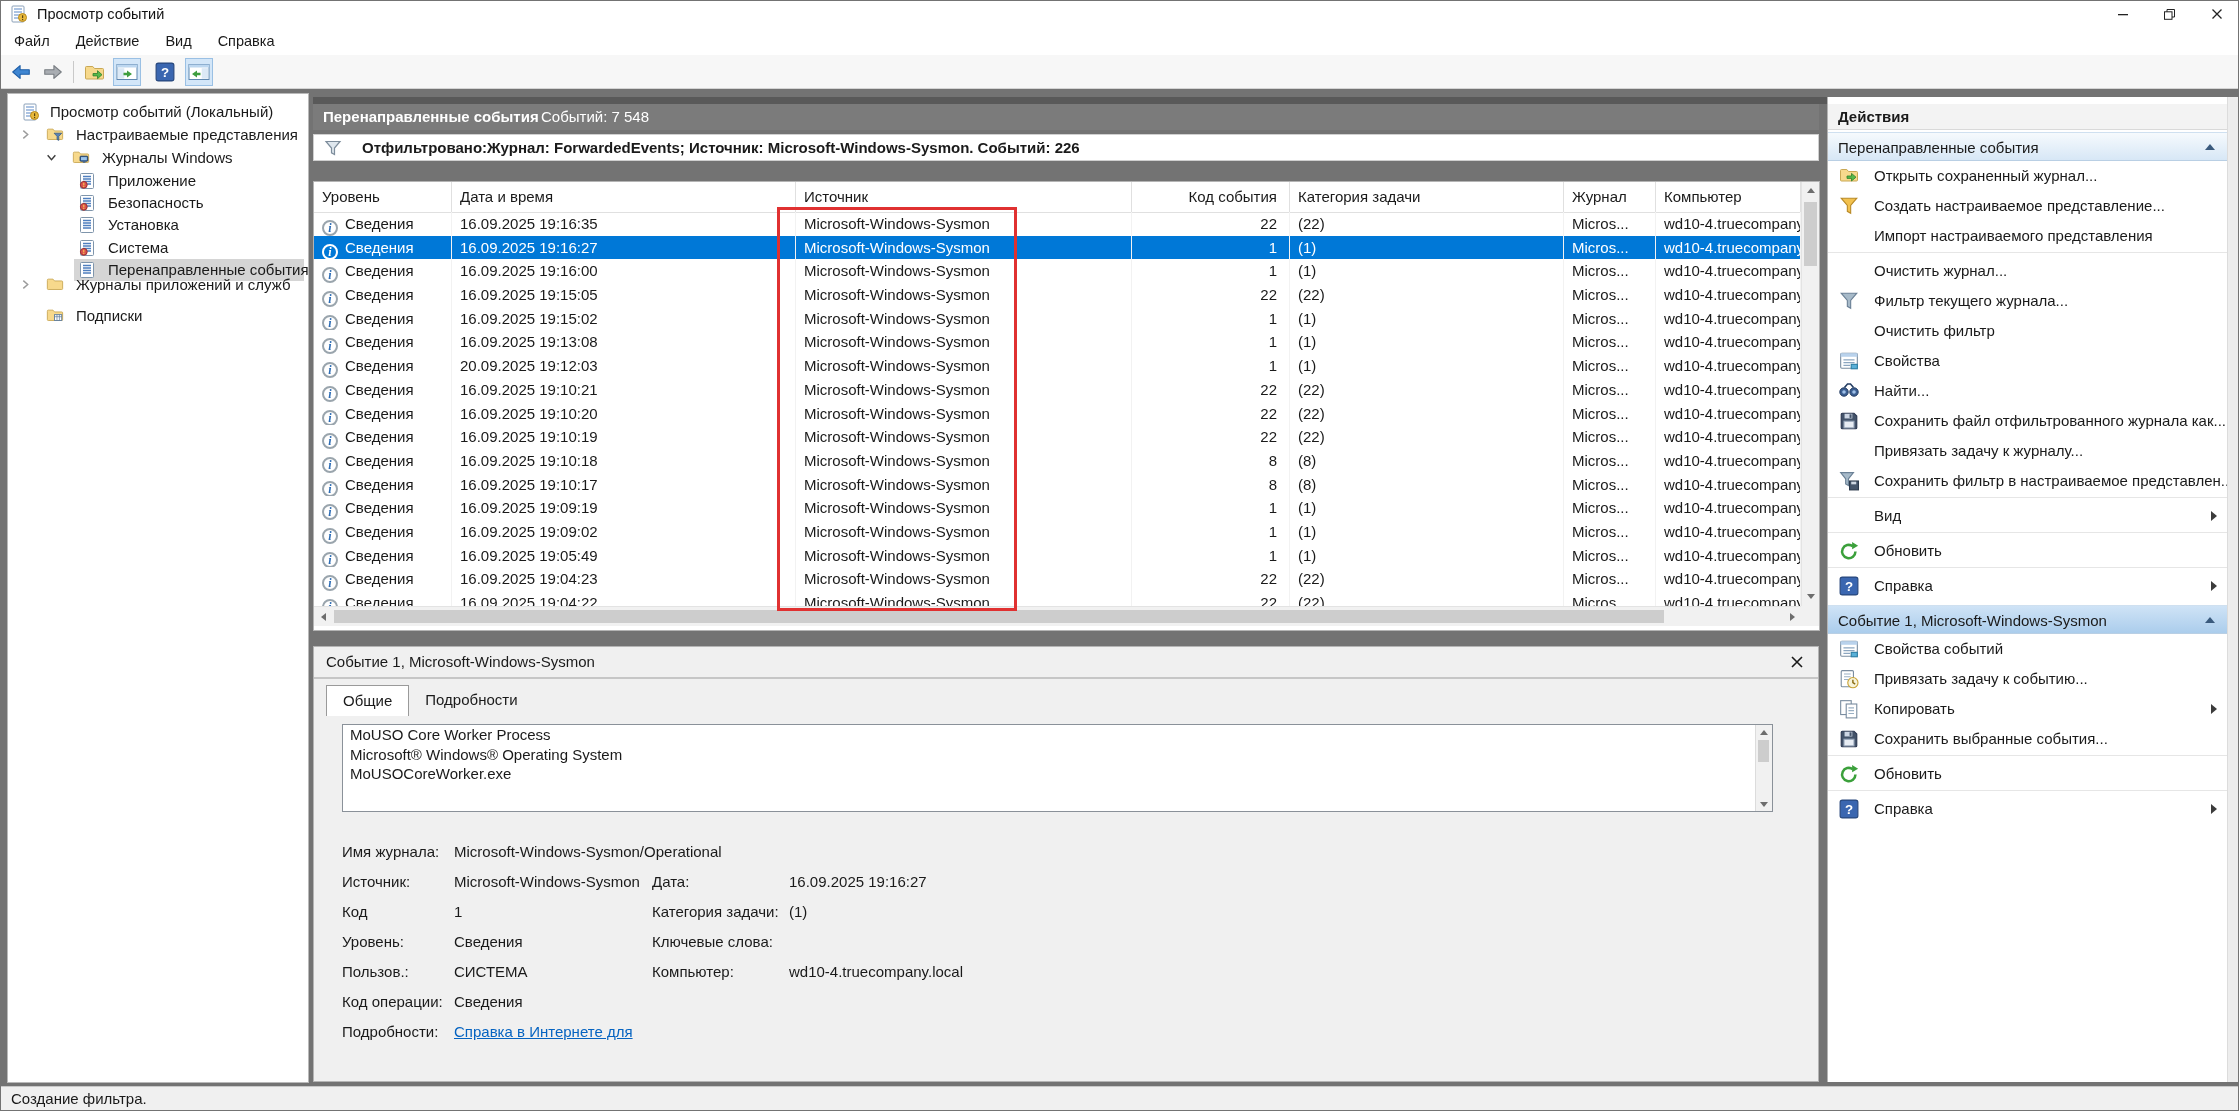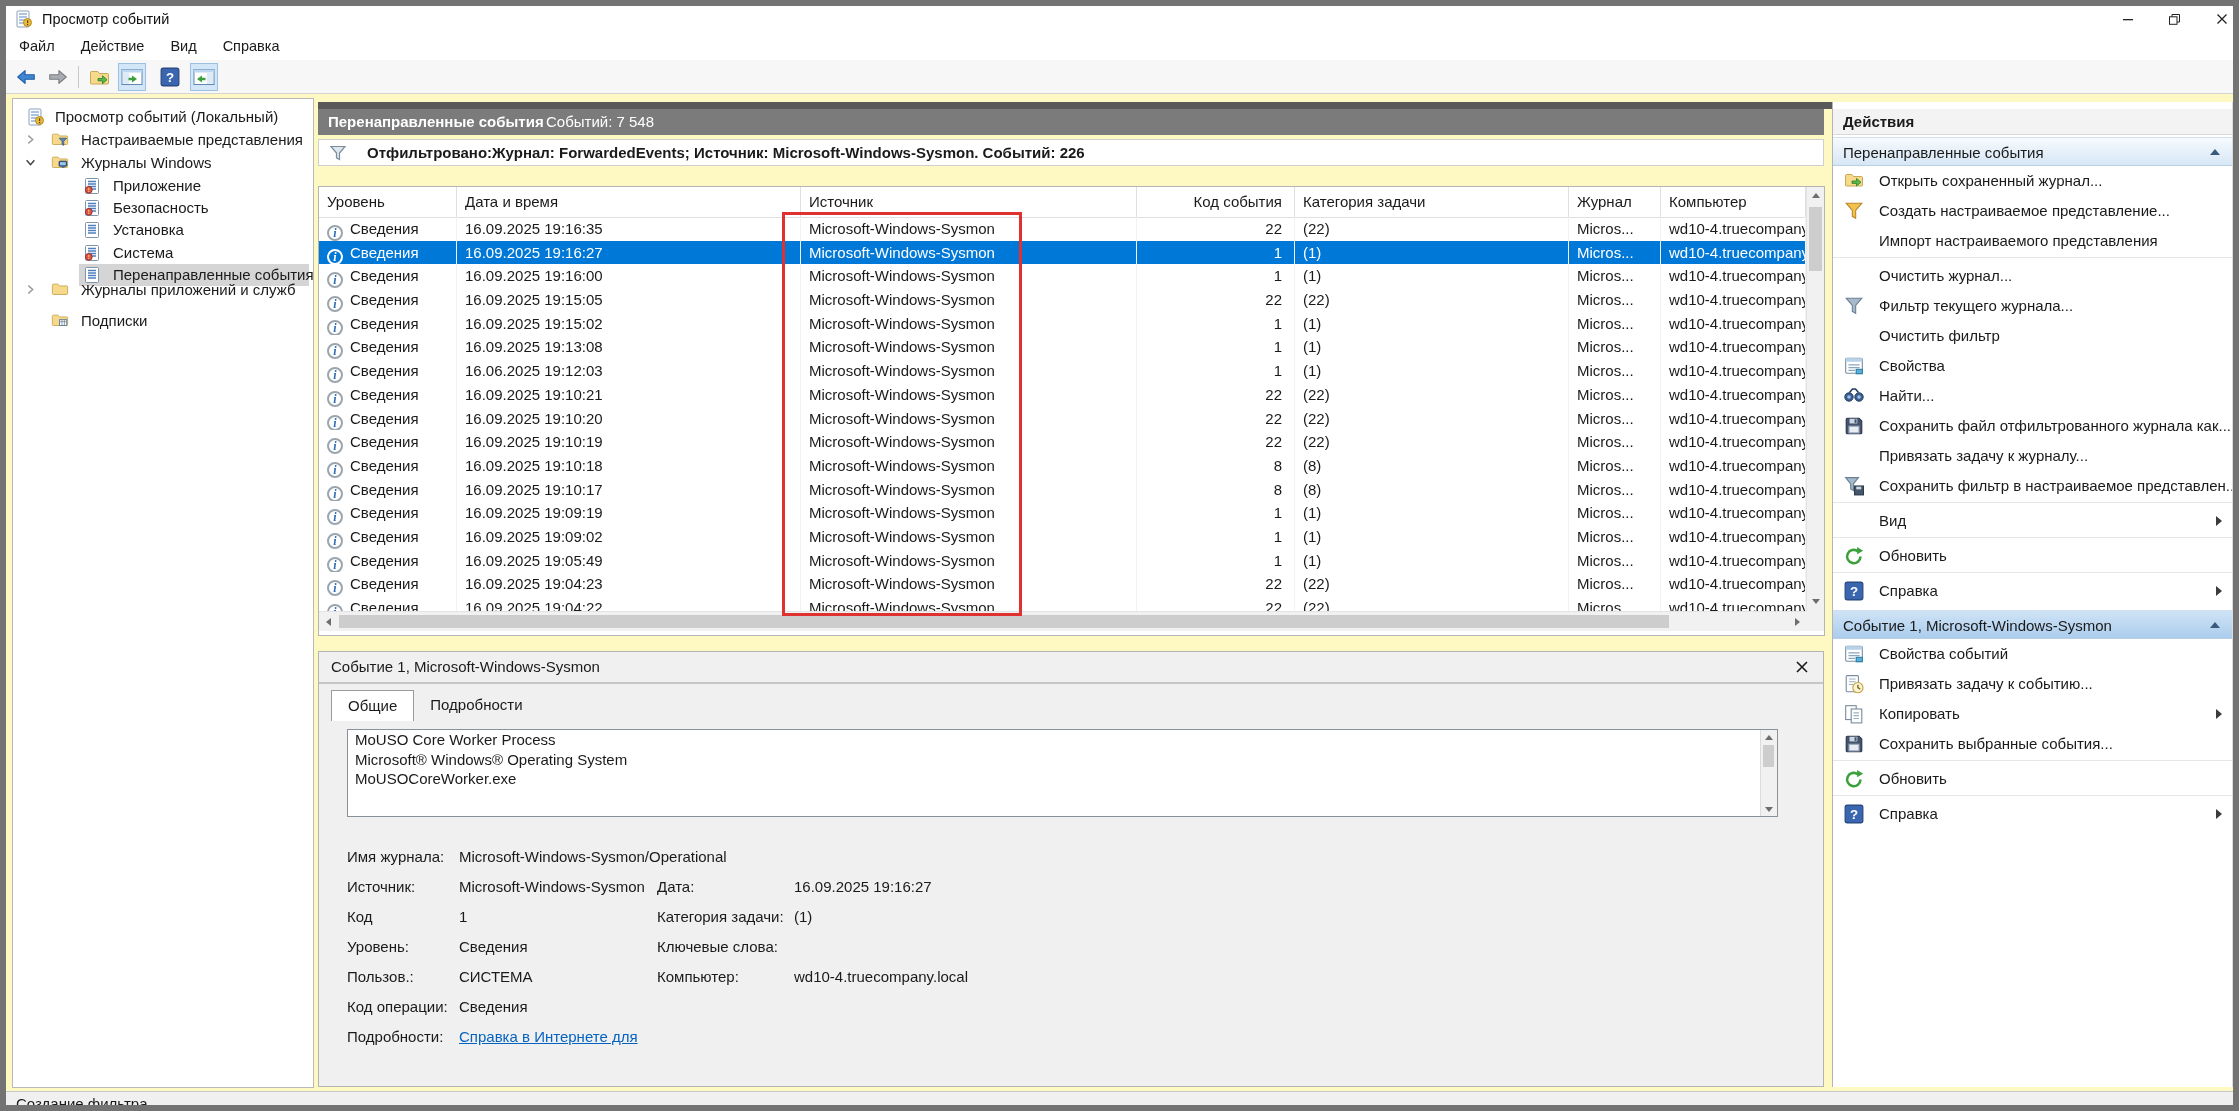--- a/index.html
+++ b/index.html
@@ -1,18 +1,18 @@
 <!DOCTYPE html>
 <html><head>
 <meta charset="utf-8">
 <style>
   html,body{margin:0;padding:0;background:#cfcfcf;}
-  #root{position:relative;width:2239px;height:1111px;background:#fef9c3;
+  #root{position:relative;width:2239px;height:1111px;background:#737373;
         font-family:"Liberation Sans",sans-serif;font-size:15px;color:#1a1a1a;
-        border:6px solid #737373;box-sizing:border-box;overflow:hidden;}
+        border:1px solid #737373;box-sizing:border-box;overflow:hidden;}
   .abs{position:absolute;}
   
   .titlebar{left:0;top:0;width:2239px;height:26px;background:#fff;display:flex;align-items:center;}
   .titlebar .appico{margin-left:9px;width:18px;height:18px;}
   .titlebar .ttl{margin-left:9px;font-size:14.5px;color:#111;}
   .capbtns{position:absolute;right:0;top:0;height:26px;display:flex;}
   .capbtn{width:47px;height:26px;display:flex;align-items:center;justify-content:center;}
   
   .menubar{left:0;top:26px;width:2239px;height:28px;background:#fff;display:flex;align-items:center;}
   .menuitem{padding:0 13px;height:28px;line-height:28px;font-size:14.5px;}
@@ -206,21 +206,21 @@
           </svg>
         </span>
         <span class="tico" style="left: 38px;">
           <svg viewBox="0 0 20 17">
             <path d="M1.5 5 V14 a1 1 0 0 0 1 1 h15 a1 1 0 0 0 1-1 V6.5 a1 1 0 0 0 -1-1 H9.5 L7.8 3.5 H2.5 a1 1 0 0 0 -1 1 Z" fill="#f7d98c" stroke="#c9a855"></path>
             <polygon points="9,8 17.5,8 14.2,11.5 14.2,16 12.3,15 12.3,11.5" fill="#5a82b5" stroke="#33567f" stroke-width="0.8"></polygon>
           </svg>
         </span>
         <span class="tlabel" style="left: 68px;">Настраиваемые представления</span>
       </div>
-      <div class="tree-row" style="top: 53px;">
+      <div class="tree-row" style="top: 53px; margin-left: 26px;">
         <span class="exp" style="left: 12px;">
           <svg viewBox="0 0 10 10">
             <path d="M1.5 3 L5 7 L8.5 3" fill="none" stroke="#3c3c3c" stroke-width="1.3"></path>
           </svg>
         </span>
         <span class="tico" style="left: 38px;">
           <svg viewBox="0 0 20 17">
             <path d="M1.5 5 V14 a1 1 0 0 0 1 1 h15 a1 1 0 0 0 1-1 V6.5 a1 1 0 0 0 -1-1 H9.5 L7.8 3.5 H2.5 a1 1 0 0 0 -1 1 Z" fill="#f7d98c" stroke="#c9a855"></path>
             <rect x="9" y="8" width="8.5" height="5.5" rx="0.8" fill="#2f5f9e" stroke="#1c3c66"></rect>
             <rect x="10" y="9" width="6.5" height="3.5" fill="#9cc4ea"></rect>
@@ -384,21 +384,21 @@
           <div class="c" style="width: 138px;"><span class="info-ico">i</span><span>Сведения</span></div>
           <div class="c" style="width: 344px;">16.09.2025 19:13:08</div>
           <div class="c" style="width: 336px;">Microsoft-Windows-Sysmon</div>
           <div class="c num" style="width: 158px;">1</div>
           <div class="c" style="width: 274px;">(1)</div>
           <div class="c" style="width: 92px;">Micros...</div>
           <div class="c" style="width: 145px;">wd10-4.truecompany.</div>
         </div>
         <div class="lrow">
           <div class="c" style="width: 138px;"><span class="info-ico">i</span><span>Сведения</span></div>
-          <div class="c" style="width: 344px;">16.06.2025 19:12:03</div>
+          <div class="c" style="width: 344px;">20.09.2025 19:12:03</div>
           <div class="c" style="width: 336px;">Microsoft-Windows-Sysmon</div>
           <div class="c num" style="width: 158px;">1</div>
           <div class="c" style="width: 274px;">(1)</div>
           <div class="c" style="width: 92px;">Micros...</div>
           <div class="c" style="width: 145px;">wd10-4.truecompany.</div>
         </div>
         <div class="lrow">
           <div class="c" style="width: 138px;"><span class="info-ico">i</span><span>Сведения</span></div>
           <div class="c" style="width: 344px;">16.09.2025 19:10:21</div>
           <div class="c" style="width: 336px;">Microsoft-Windows-Sysmon</div>

